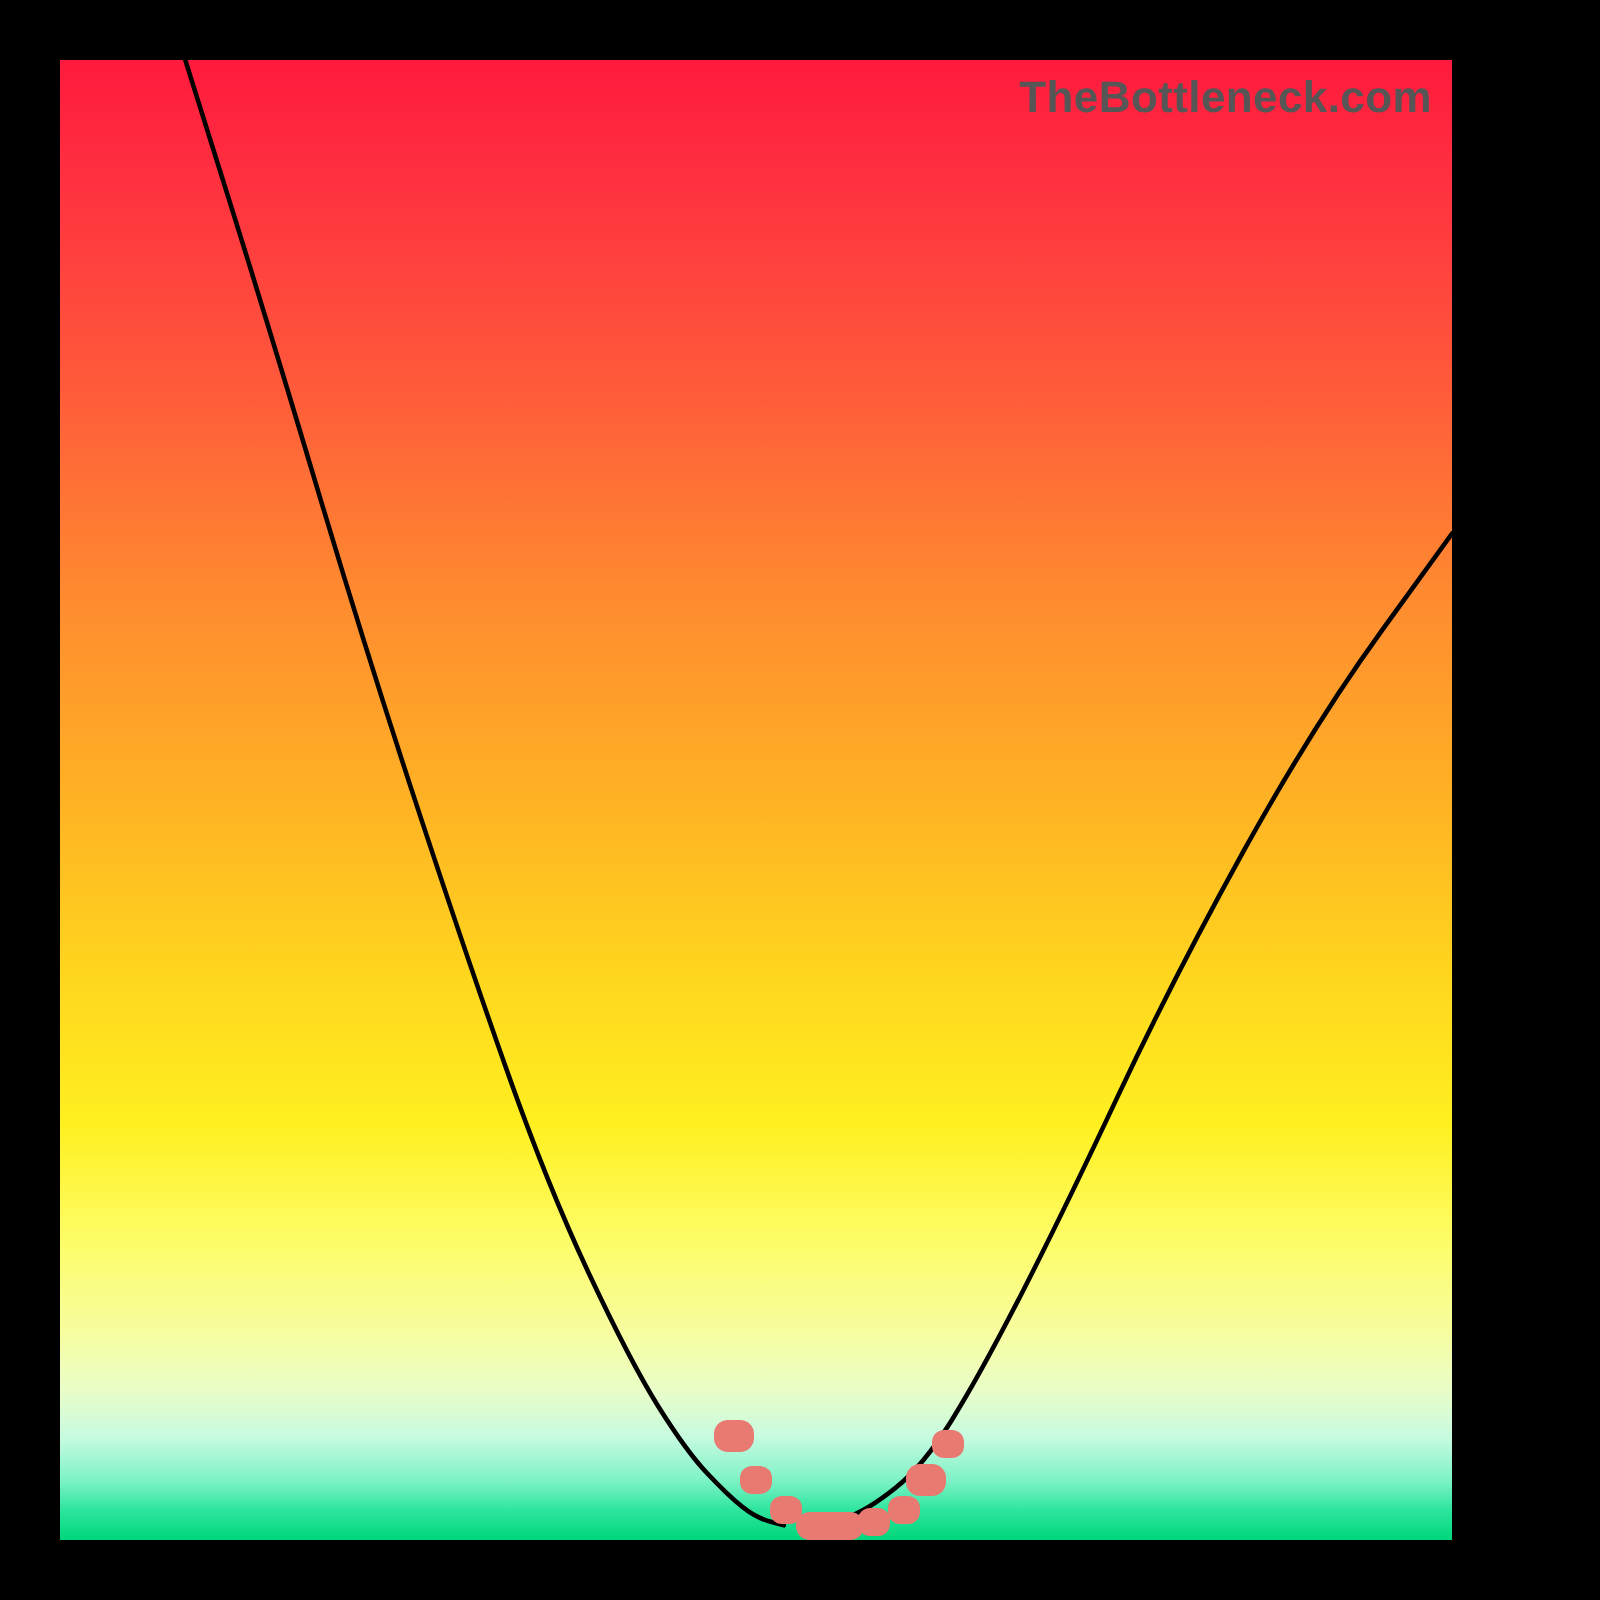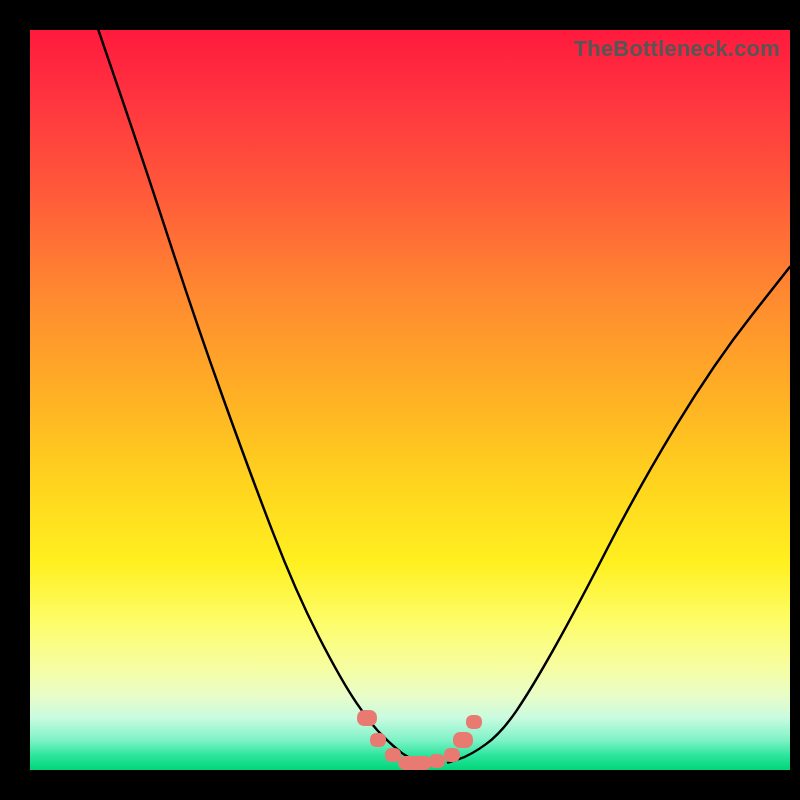--- a/index.html
+++ b/index.html
@@ -3,21 +3,21 @@
 <meta charset="utf-8">
 <style>
   * { margin: 0; padding: 0; box-sizing: border-box; }
   html, body { width: 800px; height: 800px; overflow: hidden; background: #000; }
   .frame {
     width: 800px; height: 800px; background: #000; position: relative;
   }
   .plot {
     position: absolute;
     left: 30px; top: 30px;
-    width: 760px; height: 740px;
+    width: 696px; height: 740px;
     overflow: hidden;
   }
   .gradient {
     position: absolute; inset: 0;
     background: linear-gradient(to bottom,
       #ff1a3d 0%,
       #ff3040 8%,
       #ff5a3a 22%,
       #ff8a30 36%,
       #ffb224 50%,

